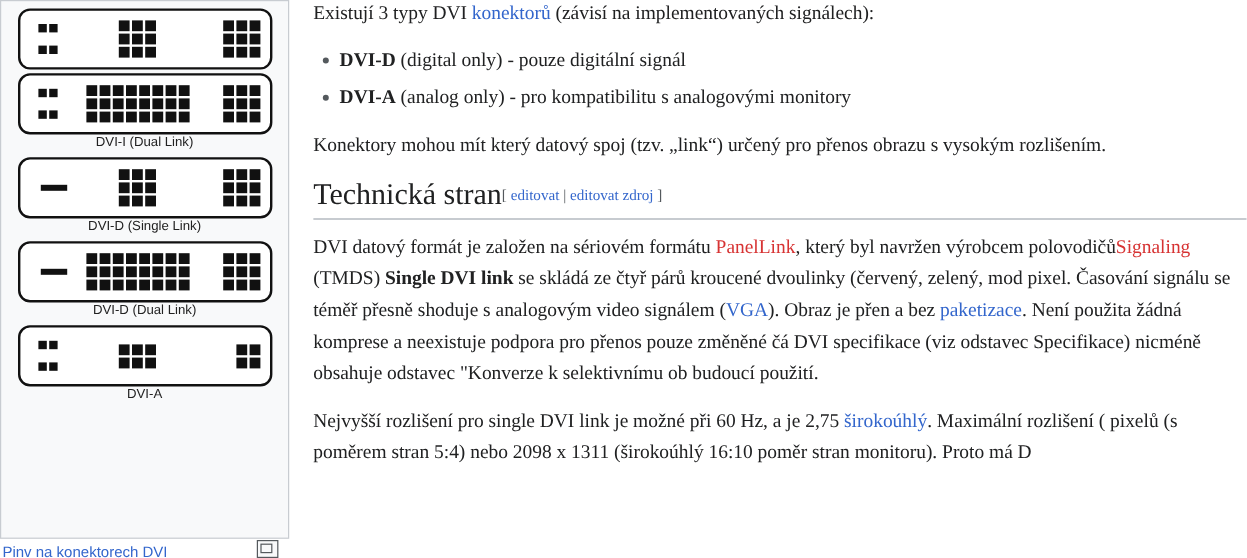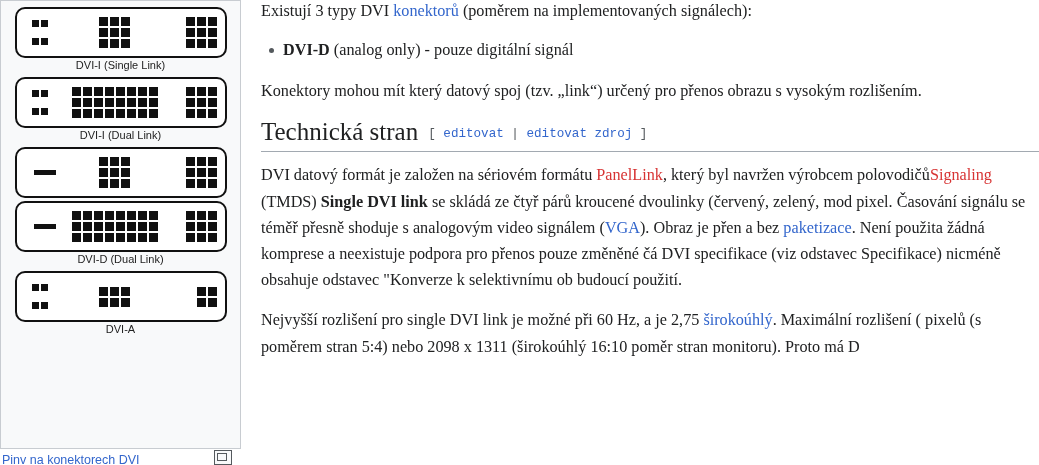--- a/index.html
+++ b/index.html
@@ -170,24 +170,23 @@
   h2.section {
     font-family: "Liberation Serif", serif;
     font-weight: normal;
     font-size: 25px;
     margin: 6px 0 10px 0;
     padding-bottom: 4px;
     border-bottom: 1px solid #a2a9b1;
     line-height: 1.25;
   }
   h2.section .edit {
-    font-family: Liberation Mono, monospace;
+    font-family: Liberation Serif, serif;
     font-size: 12.6px;
     color: #54595d;
-    margin-left: 10px;
     vertical-align: 3px;
   }
   h2.section .edit a {
     color: #3366cc;
     text-decoration: none;
   }
   .tight {
     margin-bottom: 12px !important;
   }
 </style>
@@ -233,21 +232,20 @@
               <div class="pin" style="width:9px;height:9px"></div>
             <div class="pin" style="width:9px;height:9px"></div>
               <div class="pin" style="width:9px;height:9px"></div>
               <div class="pin" style="width:9px;height:9px"></div>
             <div class="pin" style="width:9px;height:9px"></div>
               <div class="pin" style="width:9px;height:9px"></div>
               <div class="pin" style="width:9px;height:9px"></div>
           </div>
         </div>
       </div>
-      <div class="conn-caption">DVI-I (Single Link)</div>
     </div>
 
     <div class="conn-fig">
       <div class="conn-shell">
         <div class="left-group">
           <div class="pinbox" style="grid-template-columns:repeat(3,7px);grid-template-rows:repeat(3,7px);">
             <div class="pin"></div>
               <div class="pin"></div>
               <div class="pin blank"></div>
             <div class="pin blank"></div>
@@ -328,20 +326,21 @@
               <div class="pin" style="width:9px;height:9px"></div>
             <div class="pin" style="width:9px;height:9px"></div>
               <div class="pin" style="width:9px;height:9px"></div>
               <div class="pin" style="width:9px;height:9px"></div>
             <div class="pin" style="width:9px;height:9px"></div>
               <div class="pin" style="width:9px;height:9px"></div>
               <div class="pin" style="width:9px;height:9px"></div>
           </div>
         </div>
       </div>
+      <div class="conn-caption">DVI-D (Single Link)</div>
     </div>
 
     <div class="conn-fig">
       <div class="conn-shell">
         <div class="left-group">
           <div class="flatpin"></div>
         </div>
         <div class="mid-group">
           <div class="pinbox" style="grid-template-columns:repeat(8,9px);grid-template-rows:repeat(3,9px);">
             <div class="pin" style="width:9px;height:9px"></div>
@@ -424,24 +423,25 @@
       <div class="conn-caption">DVI-A</div>
     </div>
 
   </div>
 
   <div id="fig-footer-link">Pinv na konektorech DVI</div>
   <div id="fig-expand-icon"></div>
 
   <div id="article">
 
-    <p class="lead"><span>Existují 3 typy DVI </span><a class="wl" href="#">konektorů</a><span> (poměrem na implementovaných signálech):</span></p>
+    <p class="lead"><span>Existují 3 typy DVI </span><a class="wl" href="#">konektorů</a><span> (závisí na implementovaných signálech):</span></p>
 
     <ul class="bullets">
-      <li><b>DVI-D</b><span> (analog only) - pouze digitální signál</span></li>
+      <li><b>DVI-D</b><span> (digital only) - pouze digitální signál</span></li>
+      <li><b>DVI-A</b><span> (analog only) - pro kompatibilitu s analogovými monitory</span></li>
     </ul>
 
     <p class="tight">Konektory mohou mít který datový spoj (tzv. „link“) určený pro přenos obrazu s vysokým rozlišením.</p>
 
     <h2 class="section"><span>Technická stran</span><span class="edit"><span>[</span>&nbsp;<a href="#">editovat</a>&nbsp;<span>|</span>&nbsp;<a href="#">editovat zdroj</a>&nbsp;<span>]</span></span></h2>
 
     <p><span>DVI datový formát je založen na sériovém formátu </span><a class="wl-red" href="#">PanelLink</a><span>, který byl navržen výrobcem polovodičů</span><a class="wl-red" href="#">Signaling</a><span> (TMDS) </span><b>Single DVI link</b><span> se skládá ze čtyř párů kroucené dvoulinky (červený, zelený, mod</span> <span>pixel. Časování signálu se téměř přesně shoduje s analogovým video signálem (</span><a class="wl" href="#">VGA</a><span>). Obraz je přen</span> <span>a bez </span><a class="wl" href="#">paketizace</a><span>. Není použita žádná komprese a neexistuje podpora pro přenos pouze změněné čá</span> <span>DVI specifikace (viz odstavec Specifikace) nicméně obsahuje odstavec "Konverze k selektivnímu ob</span> <span>budoucí použití.</span></p>
 
     <p><span>Nejvyšší rozlišení pro single DVI link je možné při 60 Hz, a je 2,75 </span><a class="wl" href="#">širokoúhlý</a><span>. Maximální rozlišení (</span> <span>pixelů (s poměrem stran 5:4) nebo 2098 x 1311 (širokoúhlý 16:10 poměr stran monitoru). Proto má D</span></p>
 

